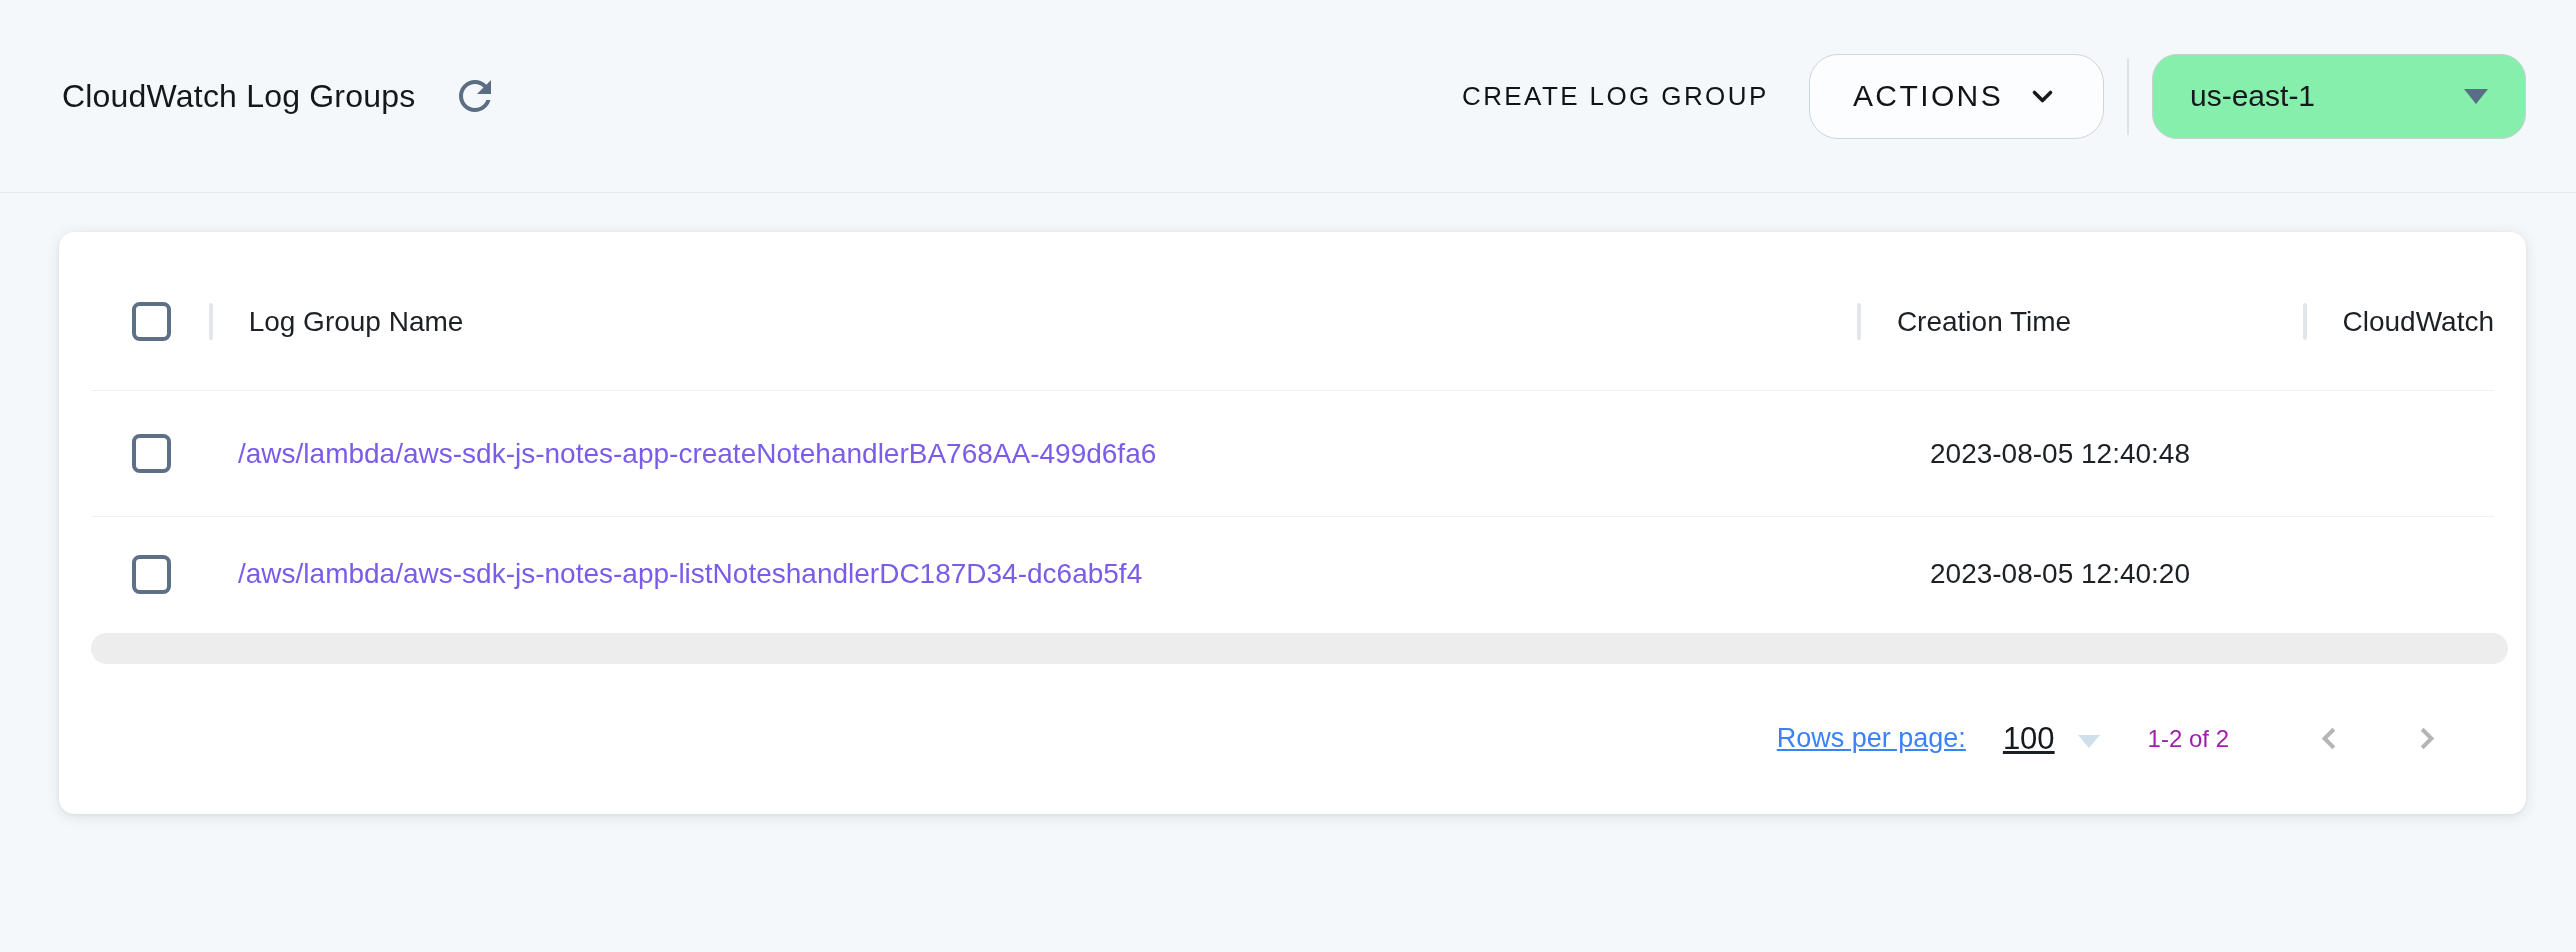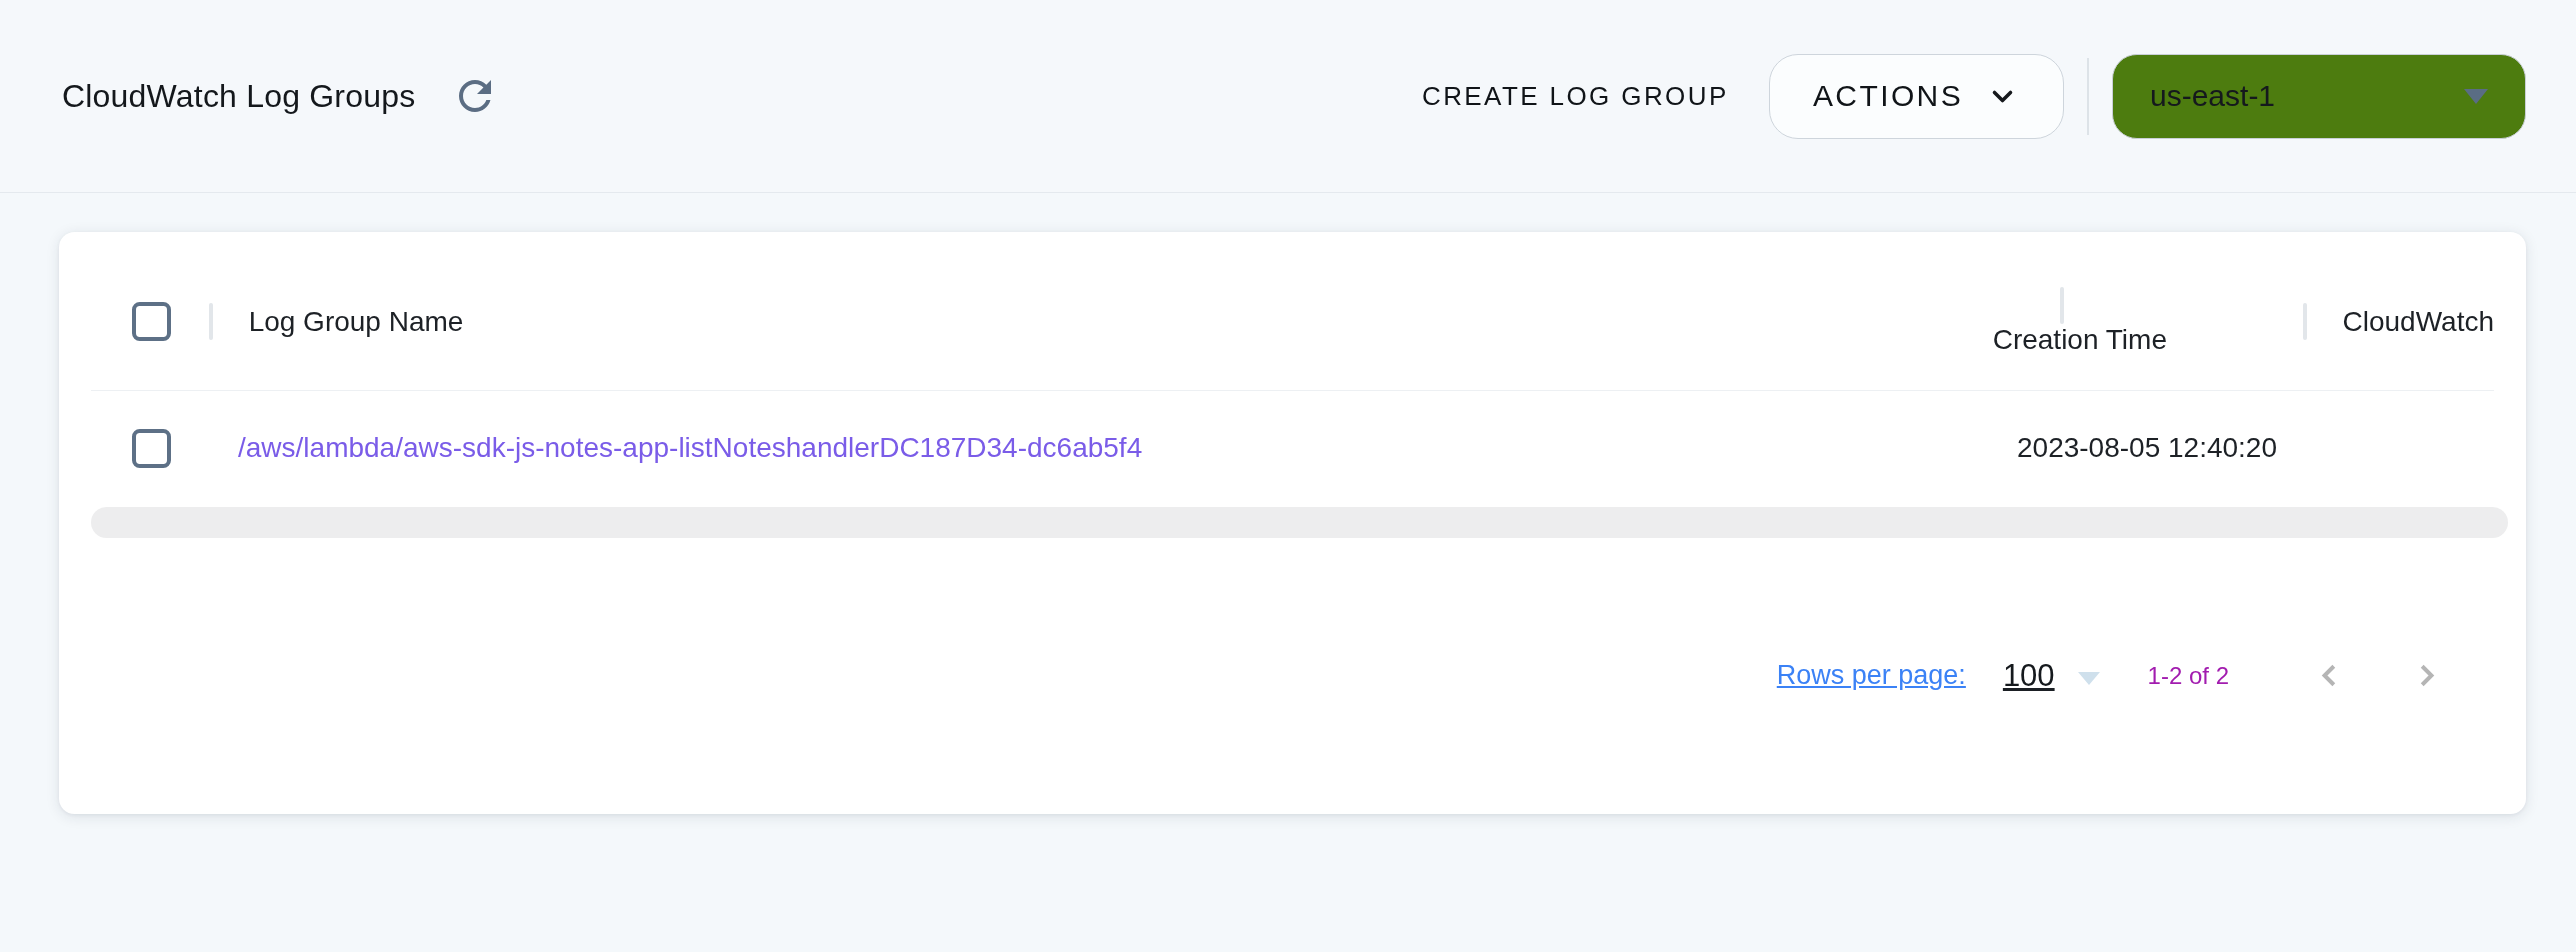--- a/index.html
+++ b/index.html
@@ -39,22 +39,22 @@
     display:flex; align-items:center; justify-content:center; gap:22px;
     height:85px; padding:0 43px;
     background:#fbfdfe;
     border:1.9px solid #ced5dc; border-radius:29px;
     cursor:pointer;
     font-family:"Liberation Sans", sans-serif;
     font-size:30px; font-weight:500; letter-spacing:2.4px; color:#101418;
   }
   .v-divider { width:1.9px; height:77px; background:#dde3e8; margin:0 23px; }
   .region-select {
-    width:414px; height:85px;
-    background:#4d7c0f;
+    width:374px; height:85px;
+    background:#86efac;
     border:1.9px solid #c9cfd7; border-radius:25px;
     display:flex; align-items:center;
     padding:0 37px;
     cursor:pointer;
     font-size:30px; color:#15191d;
   }
   .region-caret {
     margin-left:auto;
     width:0; height:0;
     border-left:12.6px solid transparent;
@@ -78,21 +78,21 @@
     height:159px; display:flex; align-items:center; padding-top:21px;
     border-bottom:1.9px solid #edf0f3;
   }
   .trow {
     height:126px; display:flex; align-items:center;
     border-bottom:1.9px solid #eef1f3;
   }
   .trow.last { height:114px; border-bottom:none; }
   .col-check { width:121px; display:flex; align-items:center; }
   .col-name  { width:1694px; display:flex; align-items:center; overflow:hidden; }
-  .col-time  { width:458px;  display:flex; align-items:center; overflow:hidden;flex-direction:column; }
+  .col-time  { width:458px;  display:flex; align-items:center; overflow:hidden; }
   .col-ret   { flex:1; display:flex; align-items:center; white-space:nowrap; }
   .checkbox {
     width:39px; height:39px;
     border:4.8px solid #5d7086; border-radius:7.7px;
     margin-left:41px; background:transparent; cursor:pointer;
   }
   .head-sep {
     width:3.9px; height:37px; background:#e2e6ea; border-radius:1.9px;
     flex:0 0 auto; margin-right:36px;
   }
@@ -187,20 +187,32 @@
     <div class="col-time">
       <span class="head-sep"></span>
       <span class="head-label">Creation Time</span>
     </div>
     <div class="col-ret">
       <span class="head-sep"></span>
       <span class="head-label">CloudWatch</span>
     </div>
   </div>
 
+  <div class="trow">
+    <div class="col-check">
+      <div class="checkbox"></div>
+    </div>
+    <div class="col-name">
+      <a class="cell-link">/aws/lambda/aws-sdk-js-notes-app-createNotehandlerBA768AA-499d6fa6</a>
+    </div>
+    <div class="col-time">
+      <span class="cell-time">2023-08-05 12:40:48</span>
+    </div>
+    <div class="col-ret"></div>
+  </div>
 
   <div class="trow last">
     <div class="col-check">
       <div class="checkbox"></div>
     </div>
     <div class="col-name">
       <a class="cell-link">/aws/lambda/aws-sdk-js-notes-app-listNoteshandlerDC187D34-dc6ab5f4</a>
     </div>
     <div class="col-time">
       <span class="cell-time">2023-08-05 12:40:20</span>

